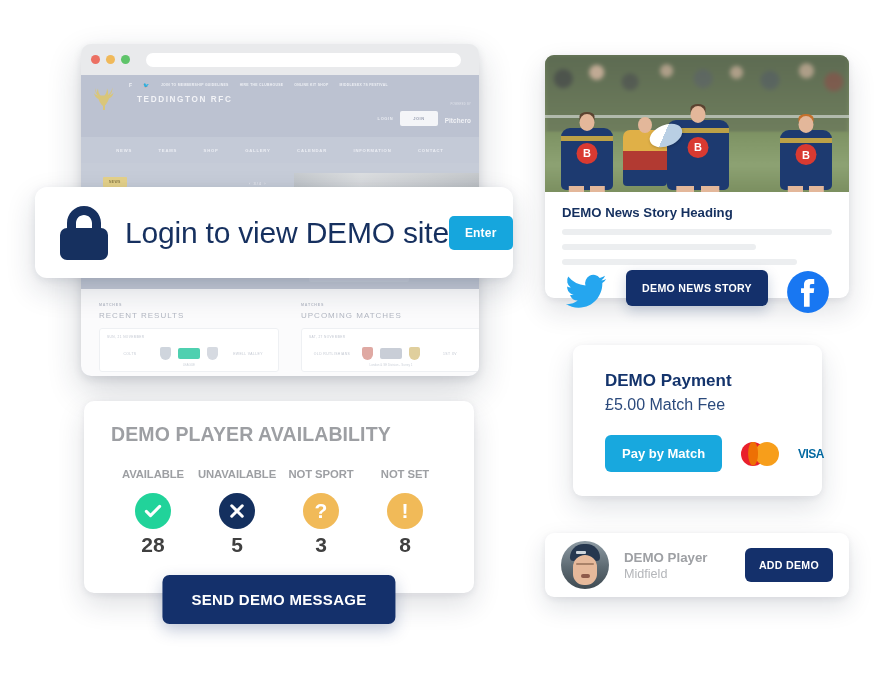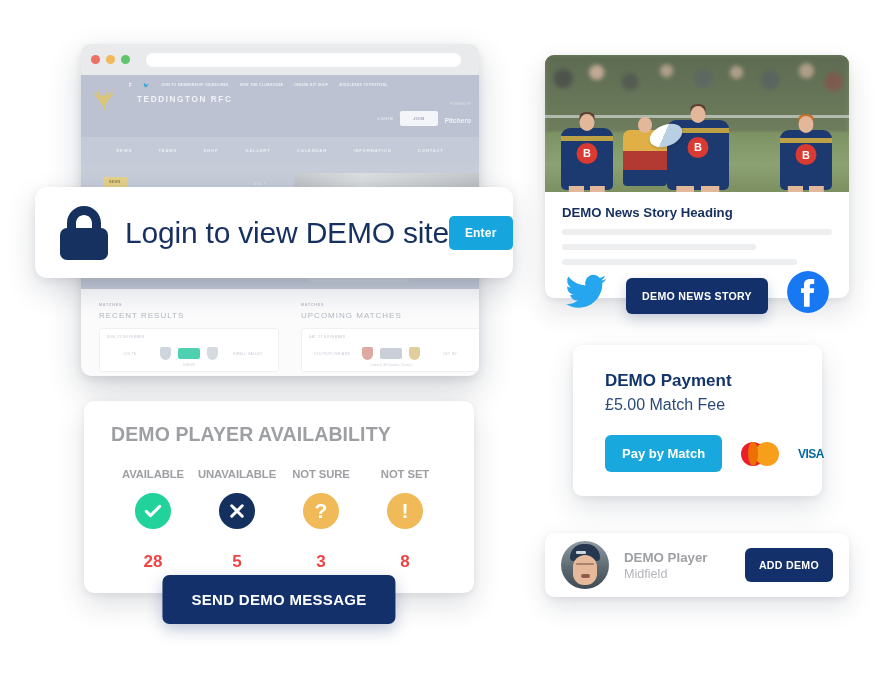--- a/index.html
+++ b/index.html
@@ -180,21 +180,21 @@
   }
   .avail-label {
     font-size: 11.3px; font-weight: 700; color: #9d9fa3; letter-spacing: -.1px;
   }
   .avail-icon {
     width: 36px; height: 36px; border-radius: 50%;
     margin: 13px auto 0; display: flex; align-items: center; justify-content: center;
     color: #fff;
   }
   .avail-count {
-    margin-top: 23px; font-size: 17px; font-weight: 700; color: #ef4444;
+    margin-top: 4px; font-size: 21px; font-weight: 700; color: #404040;
   }
   .send-btn {
     position: absolute; left: 50%; transform: translateX(-50%);
     bottom: -31px;
     background: #14306b; color: #fff; border: none;
     font-family: "Liberation Sans", sans-serif;
     font-size: 15px; font-weight: 700; letter-spacing: .3px;
     padding: 16px 29px; border-radius: 7px; cursor: pointer; white-space: nowrap;
     box-shadow: 0 6px 16px rgba(20,48,107,.26);
   }
@@ -279,21 +279,21 @@
     box-shadow: 0 1px 3px rgba(0,0,0,.25);
   }
   .news-body { padding: 13px 17px 0; }
   .news-heading { font-size: 13.2px; font-weight: 700; color: #15305f; }
   .skel { background: #eceef0; border-radius: 3px; height: 6px; margin-top: 9px; }
   .skel.s1 { width: 100%; }
   .skel.s2 { width: 72%; }
   .skel.s3 { width: 87%; }
   .news-actions {
     position: absolute; left: 0; right: 0; bottom: -16px;
-    display: flex; align-items: flex-end; justify-content: center; gap: 18px;
+    display: flex; align-items: flex-start; justify-content: center; gap: 18px;
   }
   .tw-icon { width: 44px; height: 44px; color: #25a6ef; flex: none; }
   .fb-icon { width: 44px; height: 44px; flex: none; }
   .news-btn {
     background: #14306b; color: #fff; border: none;
     font-family: "Liberation Sans", sans-serif;
     font-size: 10.6px; font-weight: 700; letter-spacing: .3px;
     padding: 12px 16px; border-radius: 6px; cursor: pointer; white-space: nowrap;
     box-shadow: 0 5px 13px rgba(20,48,107,.22);
   }
@@ -485,21 +485,21 @@
         <div class="avail-label">UNAVAILABLE</div>
         <div class="avail-icon" style="background:#14305f">
           <svg width="18" height="18" viewBox="0 0 24 24">
               <path d="M5 5l14 14M19 5L5 19" stroke="#fff" stroke-width="4" stroke-linecap="round"></path>
             </svg>
         </div>
         <div class="avail-count">5</div>
       </div>
 
       <div>
-        <div class="avail-label">NOT SURE</div>
+        <div class="avail-label">NOT SPORT</div>
         <div class="avail-icon" style="background:#f1ba58;font-size:21px;font-weight:700">?</div>
         <div class="avail-count">3</div>
       </div>
 
       <div>
         <div class="avail-label">NOT SET</div>
         <div class="avail-icon" style="background:#f1ba58;font-size:21px;font-weight:700">!</div>
         <div class="avail-count">8</div>
       </div>
 

